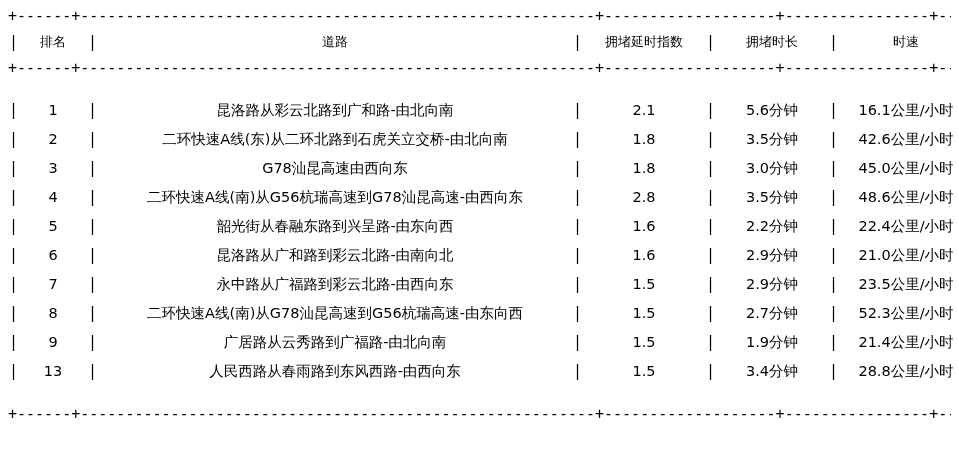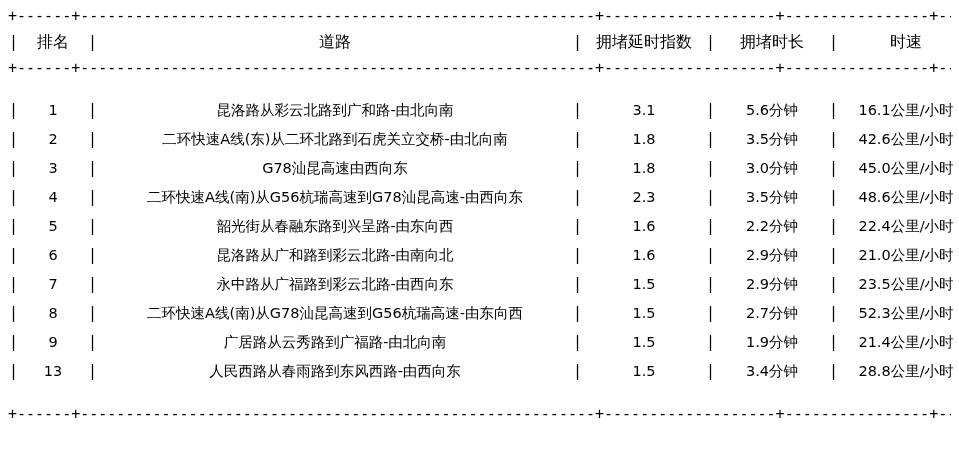--- a/index.html
+++ b/index.html
@@ -52,21 +52,21 @@
     font-family: "DejaVu Sans", "Liberation Sans", sans-serif;
     font-size: 14.5px;
     line-height: 15px;
     text-align: center;
     color: #000000;
     white-space: nowrap;
     overflow: hidden;
   }
   .head-cell {
     font-family: "DejaVu Sans", "Liberation Sans", sans-serif;
-    font-size: 16px;
+    font-size: 13px;
     line-height: 16px;
     text-align: center;
     color: #000000;
     white-space: nowrap;
   }
   .head-row td { height: 36px; }
   .gap-row td { height: 20px; }
   .data-row td { height: 29px; }
   
   col.c-pipe { width: 11px; }
@@ -141,21 +141,21 @@
           <td></td>
           <td></td>
       </tr>
 
       <tr class="data-row">
         <td class="pipe">|</td>
         <td class="cell">1</td>
         <td class="pipe">|</td>
         <td class="cell">昆洛路从彩云北路到广和路-由北向南</td>
         <td class="pipe">|</td>
-        <td class="cell">3.1</td>
+        <td class="cell">2.1</td>
         <td class="pipe">|</td>
         <td class="cell">5.6分钟</td>
         <td class="pipe">|</td>
         <td class="cell">16.1公里/小时</td>
 
       </tr>
 
       <tr class="data-row">
         <td class="pipe">|</td>
         <td class="cell">2</td>
@@ -183,21 +183,21 @@
         <td class="cell">45.0公里/小时</td>
 
       </tr>
 
       <tr class="data-row">
         <td class="pipe">|</td>
         <td class="cell">4</td>
         <td class="pipe">|</td>
         <td class="cell">二环快速A线(南)从G56杭瑞高速到G78汕昆高速-由西向东</td>
         <td class="pipe">|</td>
-        <td class="cell">2.3</td>
+        <td class="cell">2.8</td>
         <td class="pipe">|</td>
         <td class="cell">3.5分钟</td>
         <td class="pipe">|</td>
         <td class="cell">48.6公里/小时</td>
 
       </tr>
 
       <tr class="data-row">
         <td class="pipe">|</td>
         <td class="cell">5</td>

